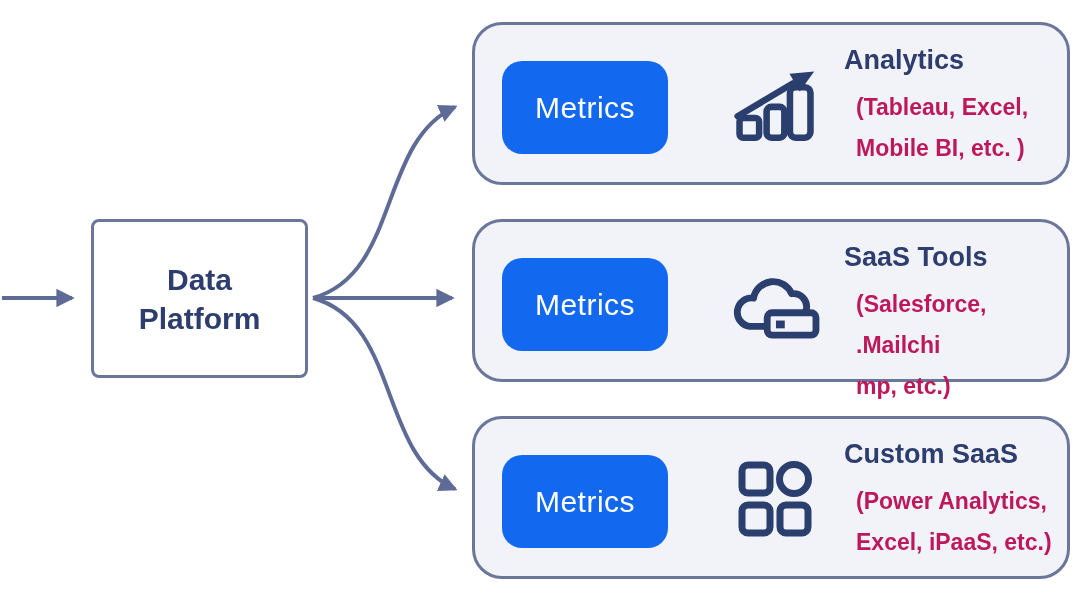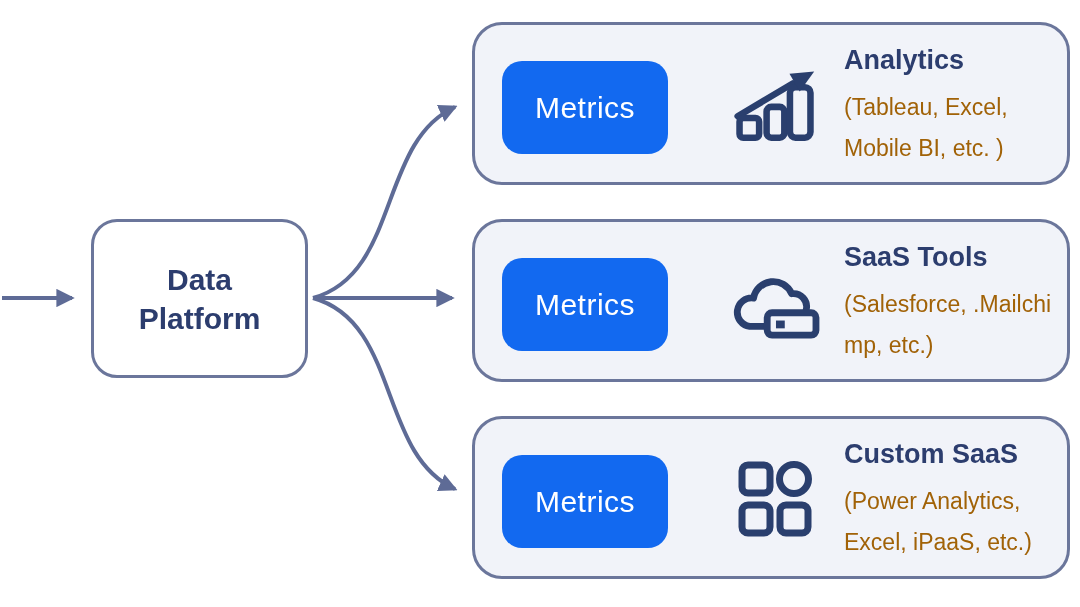--- a/index.html
+++ b/index.html
@@ -21,21 +21,21 @@
     width: 1080px; height: 607px;
   }
   
   .platform-box {
     position: absolute;
     left: 91px; top: 219px;
     width: 217px; height: 159px;
     box-sizing: border-box;
     background: #ffffff;
     border: 3px solid #6b769b;
-    border-radius: 26px;
+    border-radius: 8px;
     display: flex;
     align-items: center;
     justify-content: center;
   }
   .platform-title {
     width: 165px;
     text-align: center;
     font-size: 30px;
     line-height: 39px;
     font-weight: 600;
@@ -85,22 +85,23 @@
   .dest-title {
     font-size: 27px;
     line-height: 38px;
     font-weight: 600;
     color: #2c3d6e;
     margin: 0 0 8px 0;
   }
   .dest-sub {
     font-size: 23px;
     line-height: 41px;
-    font-weight: 400;
-    color: #a16207;
+    font-weight: 700;
+    color: #be185d;
+    margin-left: 12px;
   }
   .icon-stroke {
     stroke: #2a3f6e;
     fill: none;
     stroke-width: 7;
     stroke-linecap: round;
     stroke-linejoin: round;
   }
 </style>
 </head>

